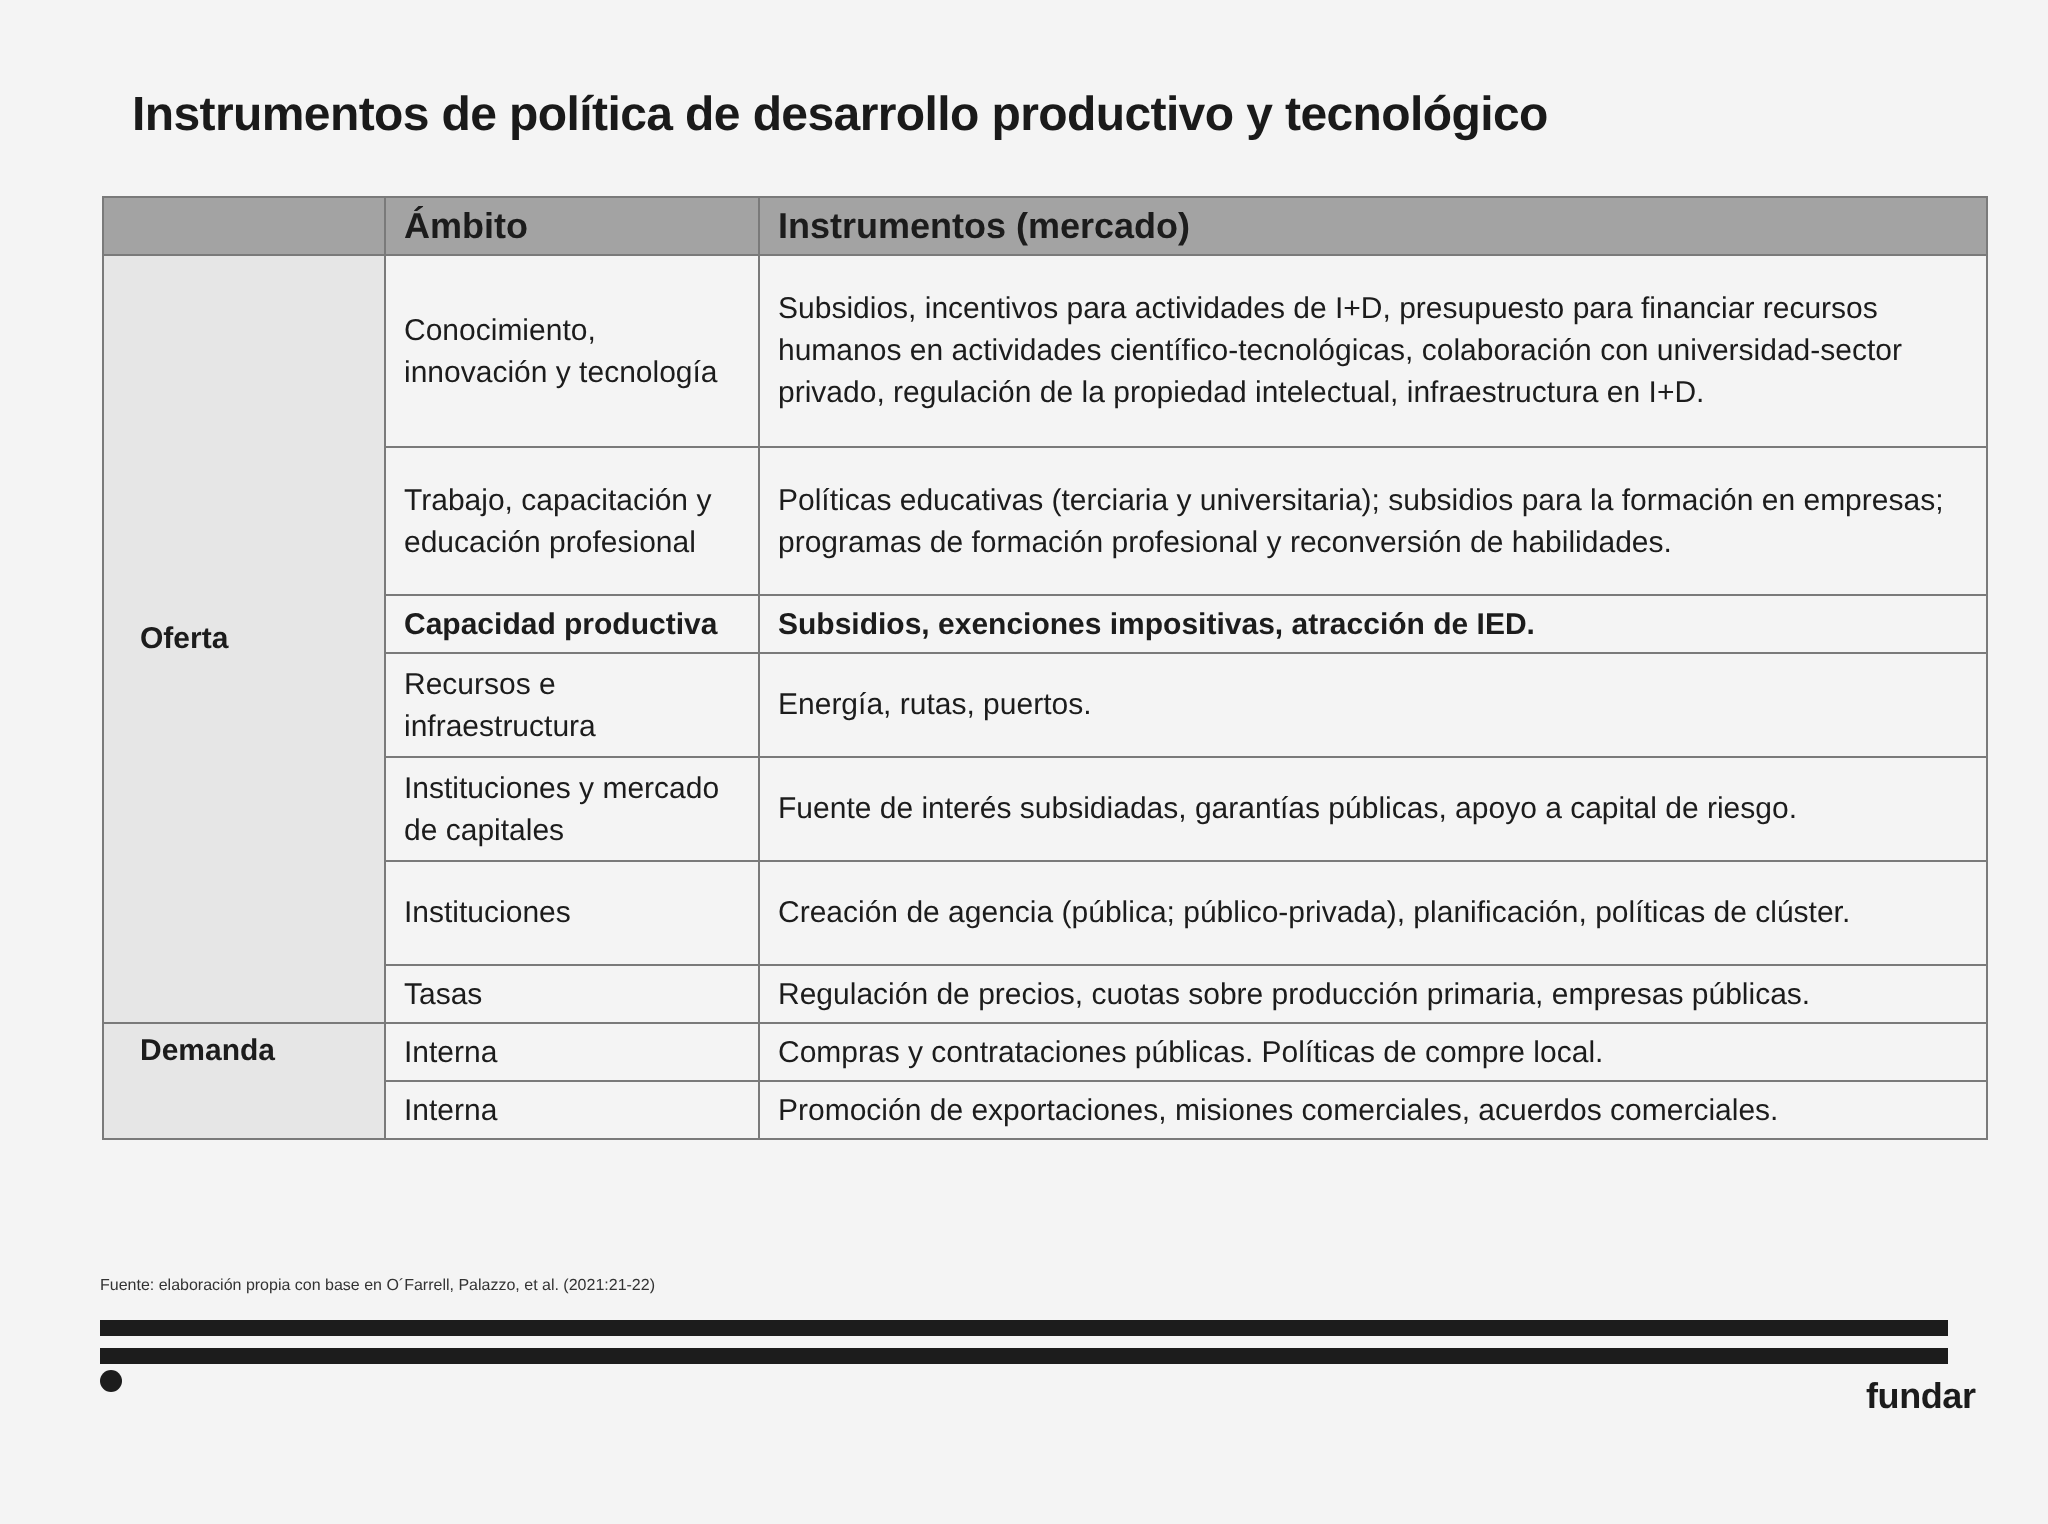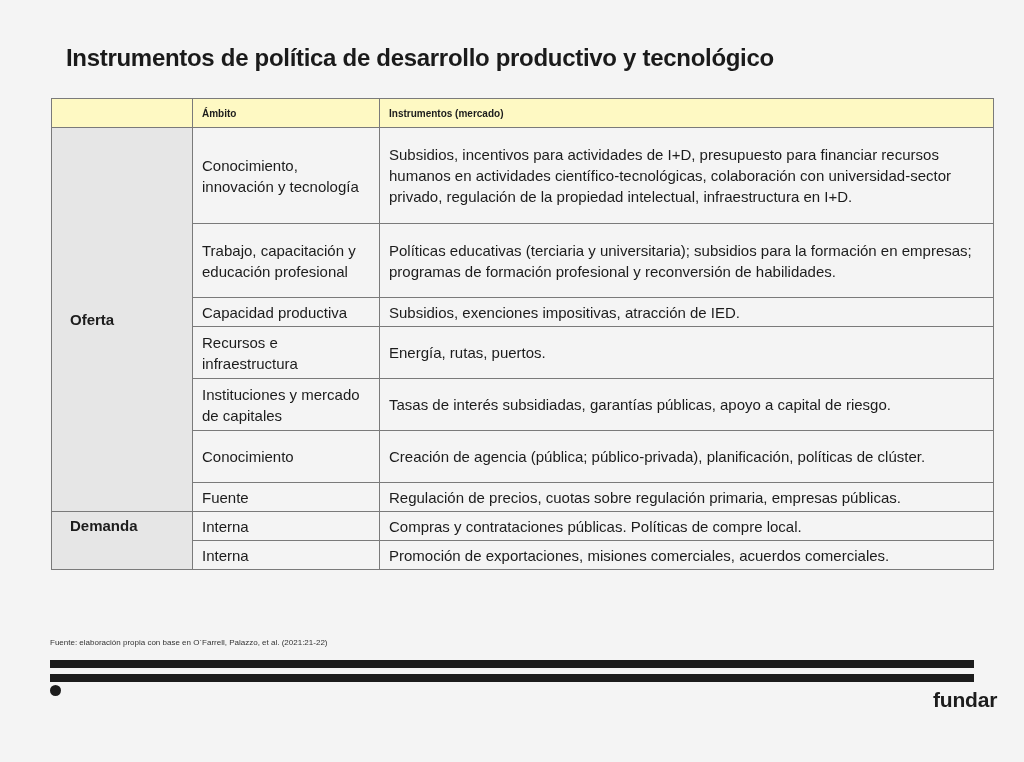--- a/index.html
+++ b/index.html
@@ -12,32 +12,32 @@
       font-size:24px; font-weight:bold; letter-spacing:-0.3px; color:#1a1a1a;
     }
     table.main {
       position:absolute; left:51px; top:98px; width:943px;
       border-collapse:collapse; font-size:15px; line-height:21px;
     }
     table.main td, table.main th {
       border:1px solid #7a7a7a; padding:3px 9px; vertical-align:middle; text-align:left;
       background:#f4f4f4;
     }
-    table.main th { background:#fef9c3; font-weight:bold; font-size:10px; height:22px; }
+    table.main th { background:#a3a3a3; font-weight:bold; font-size:18px; height:22px; }
     table.main td.cat { background:#e6e6e6; font-weight:bold; width:113px;padding-left:18px; }
     table.main td.amb { width:168px; }
     table.main tr.light td { border-top-color:#bdbdbd; }
     .source {
       position:absolute; left:50px; top:609px; font-size:8px; color:#333;margin-top:29px;
     }
     .bar { position:absolute; left:50px; width:924px; height:8px; background:#1c1c1c; }
     .bar1 { top:660px; }
     .bar2 { top:674px; }
     .dot { position:absolute; left:50px; top:685px; width:11px; height:11px; border-radius:50%; background:#1c1c1c; }
-    .brand { position:absolute; left:933px; top:688px; font-size:21px; font-weight:bold; color:#1c1c1c; letter-spacing:-0.2px; }
+    .brand { position:absolute; left:933px; top:688px; font-size:18px; font-weight:bold; color:#1c1c1c; letter-spacing:-0.2px; }
   </style>
 </head>
 <body>
 
 <h1 class="title">Instrumentos de política de desarrollo productivo y tecnológico</h1>
 
 <table class="main">
   <thead>
     <tr>
       <th></th>
@@ -48,39 +48,39 @@
   <tbody>
     <tr style="height:96px;">
       <td class="cat" rowspan="7">Oferta</td>
       <td class="amb">Conocimiento, innovación y tecnología</td>
       <td>Subsidios, incentivos para actividades de I+D, presupuesto para financiar recursos humanos en actividades científico-tecnológicas, colaboración con universidad-sector privado, regulación de la propiedad intelectual, infraestructura en I+D.</td>
     </tr>
     <tr style="height:74px;">
       <td class="amb">Trabajo, capacitación y educación profesional</td>
       <td>Políticas educativas (terciaria y universitaria); subsidios para la formación en empresas; programas de formación profesional y reconversión de habilidades.</td>
     </tr>
-    <tr style="height:29px;">
+    <tr style="height:29px;font-weight:bold;">
       <td class="amb" style="white-space:nowrap;">Capacidad productiva</td>
       <td>Subsidios, exenciones impositivas, atracción de IED.</td>
     </tr>
     <tr style="height:52px;">
       <td class="amb">Recursos e infraestructura</td>
       <td>Energía, rutas, puertos.</td>
     </tr>
     <tr style="height:52px;">
       <td class="amb">Instituciones y mercado de capitales</td>
-      <td>Tasas de interés subsidiadas, garantías públicas, apoyo a capital de riesgo.</td>
+      <td>Fuente de interés subsidiadas, garantías públicas, apoyo a capital de riesgo.</td>
     </tr>
     <tr style="height:52px;">
-      <td class="amb">Conocimiento</td>
+      <td class="amb">Instituciones</td>
       <td>Creación de agencia (pública; público-privada), planificación, políticas de clúster.</td>
     </tr>
     <tr class="light" style="height:29px;">
-      <td class="amb">Fuente</td>
-      <td>Regulación de precios, cuotas sobre regulación primaria, empresas públicas.</td>
+      <td class="amb">Tasas</td>
+      <td>Regulación de precios, cuotas sobre producción primaria, empresas públicas.</td>
     </tr>
     <tr style="height:29px;">
       <td class="cat" rowspan="2" style="vertical-align:top;">Demanda</td>
       <td class="amb">Interna</td>
       <td>Compras y contrataciones públicas. Políticas de compre local.</td>
     </tr>
     <tr class="light" style="height:29px;">
       <td class="amb">Interna</td>
       <td>Promoción de exportaciones, misiones comerciales, acuerdos comerciales.</td>
     </tr>

